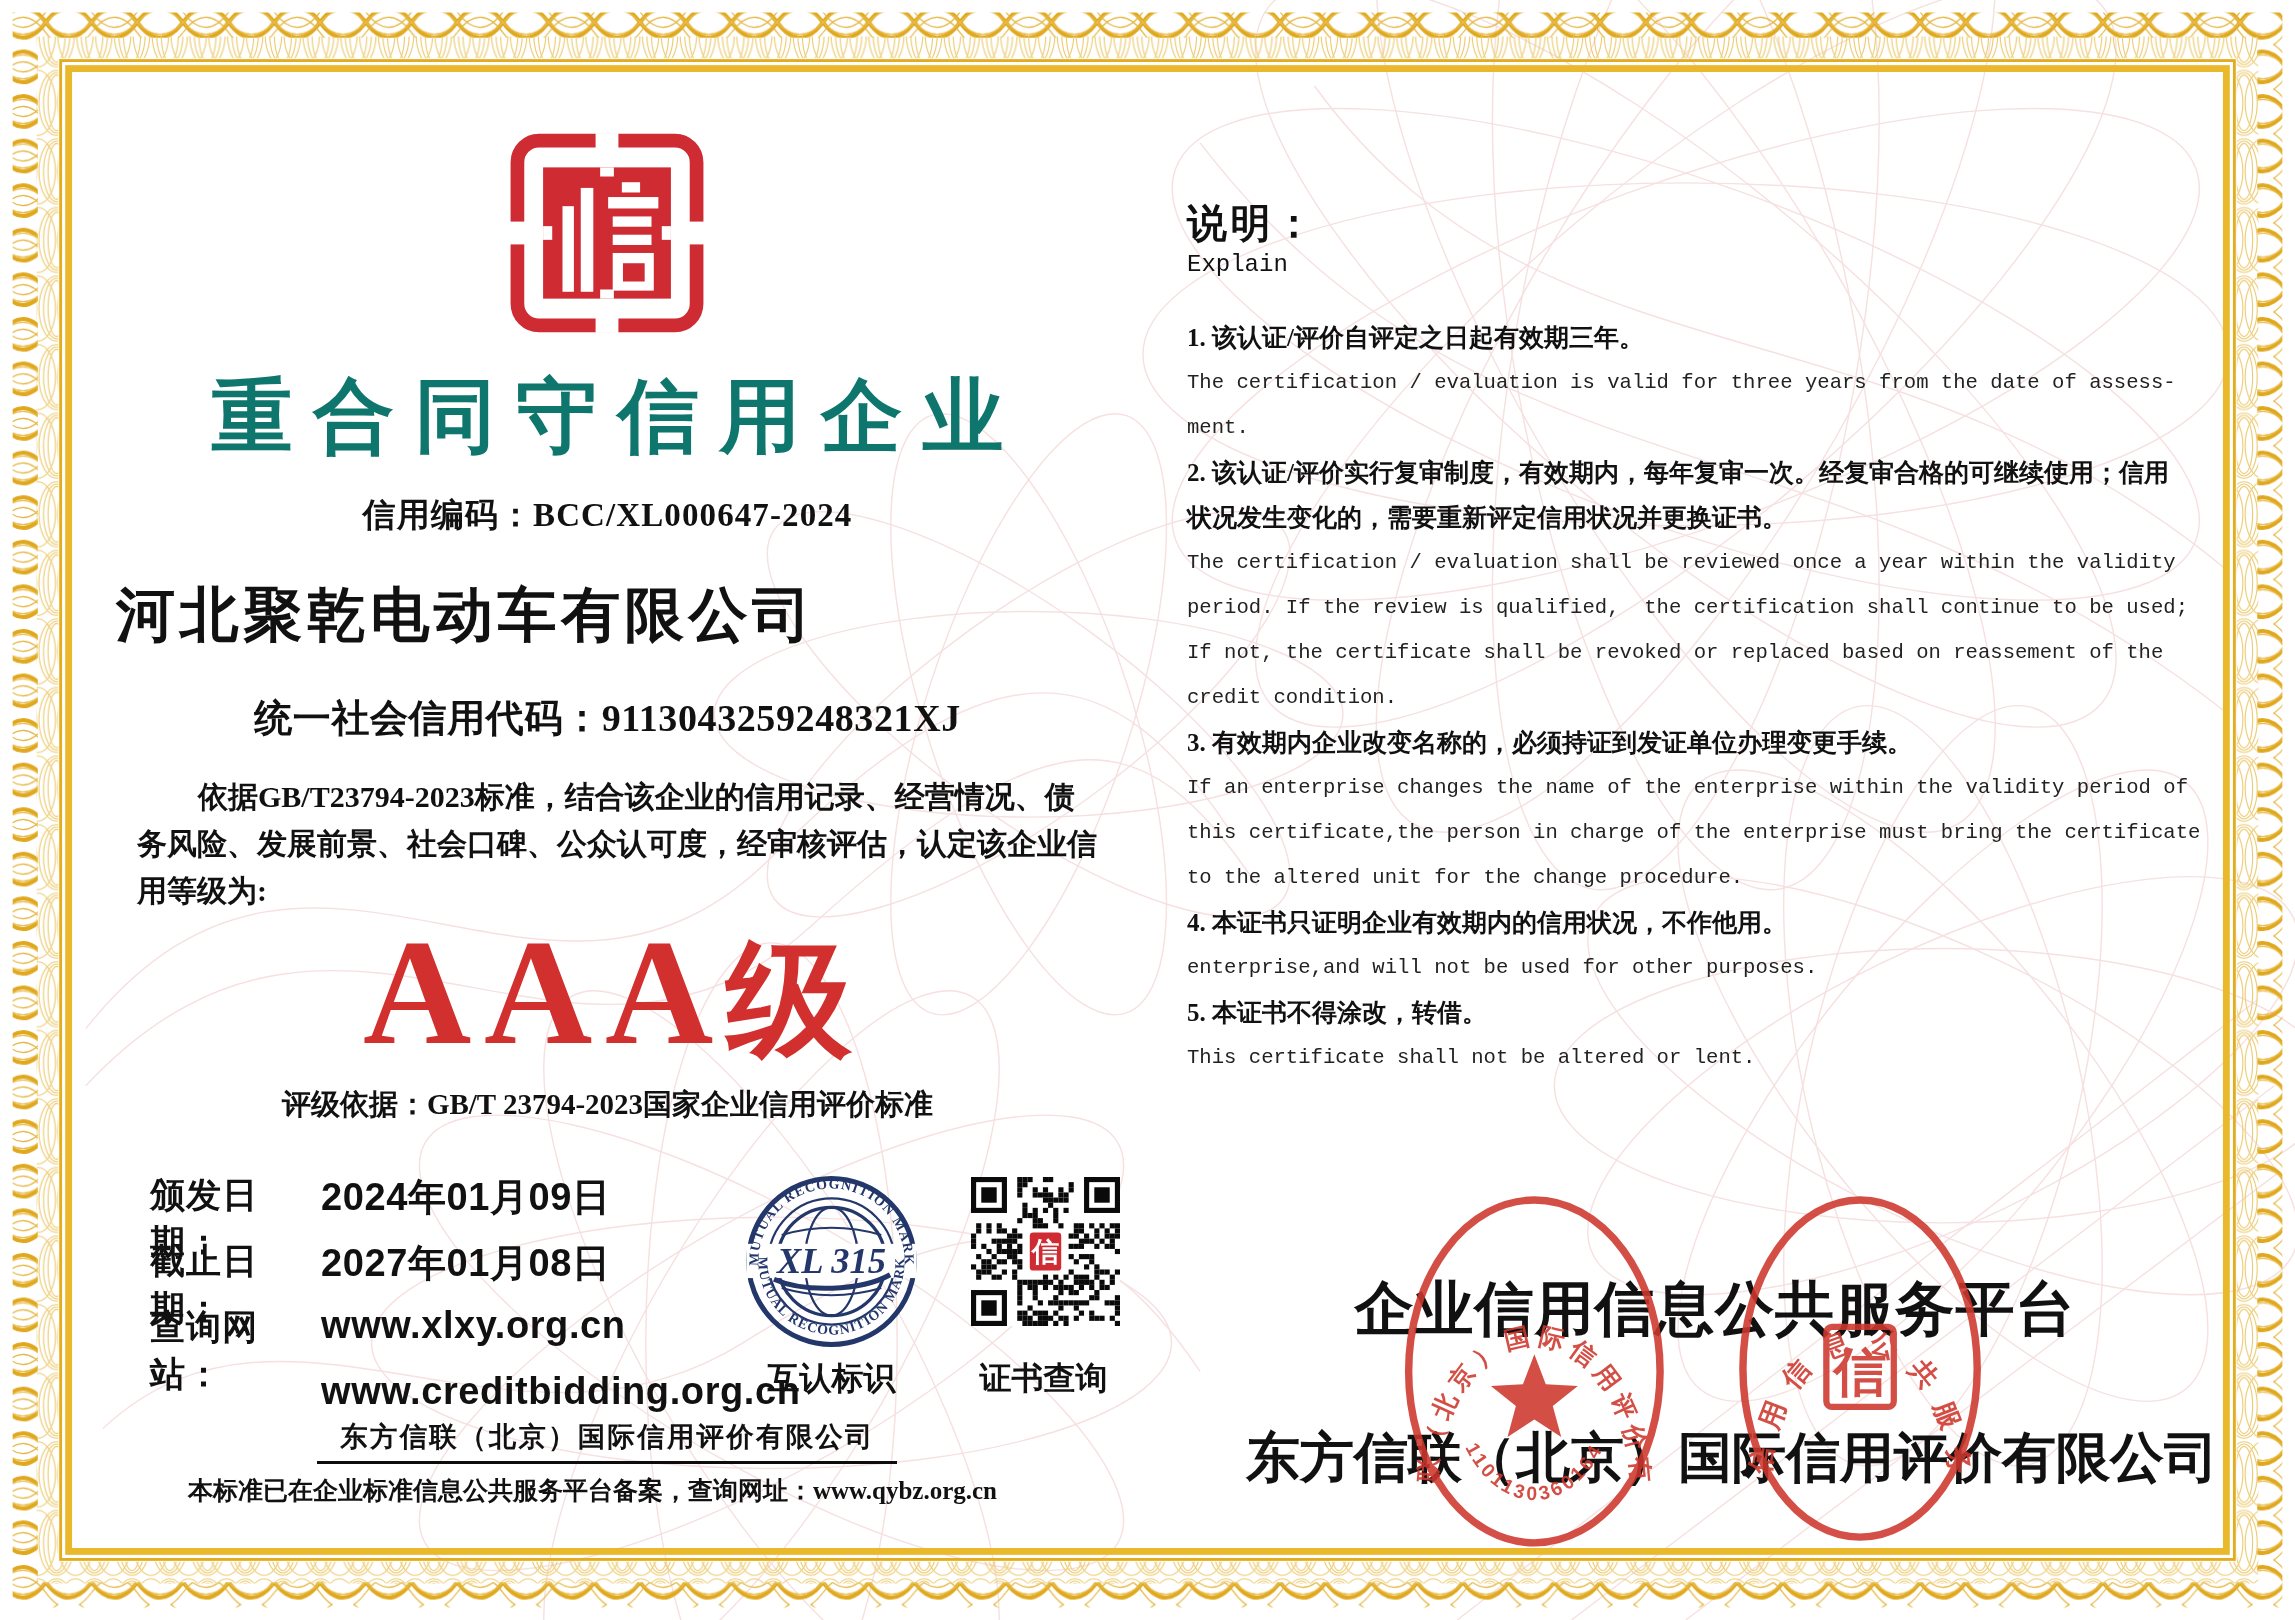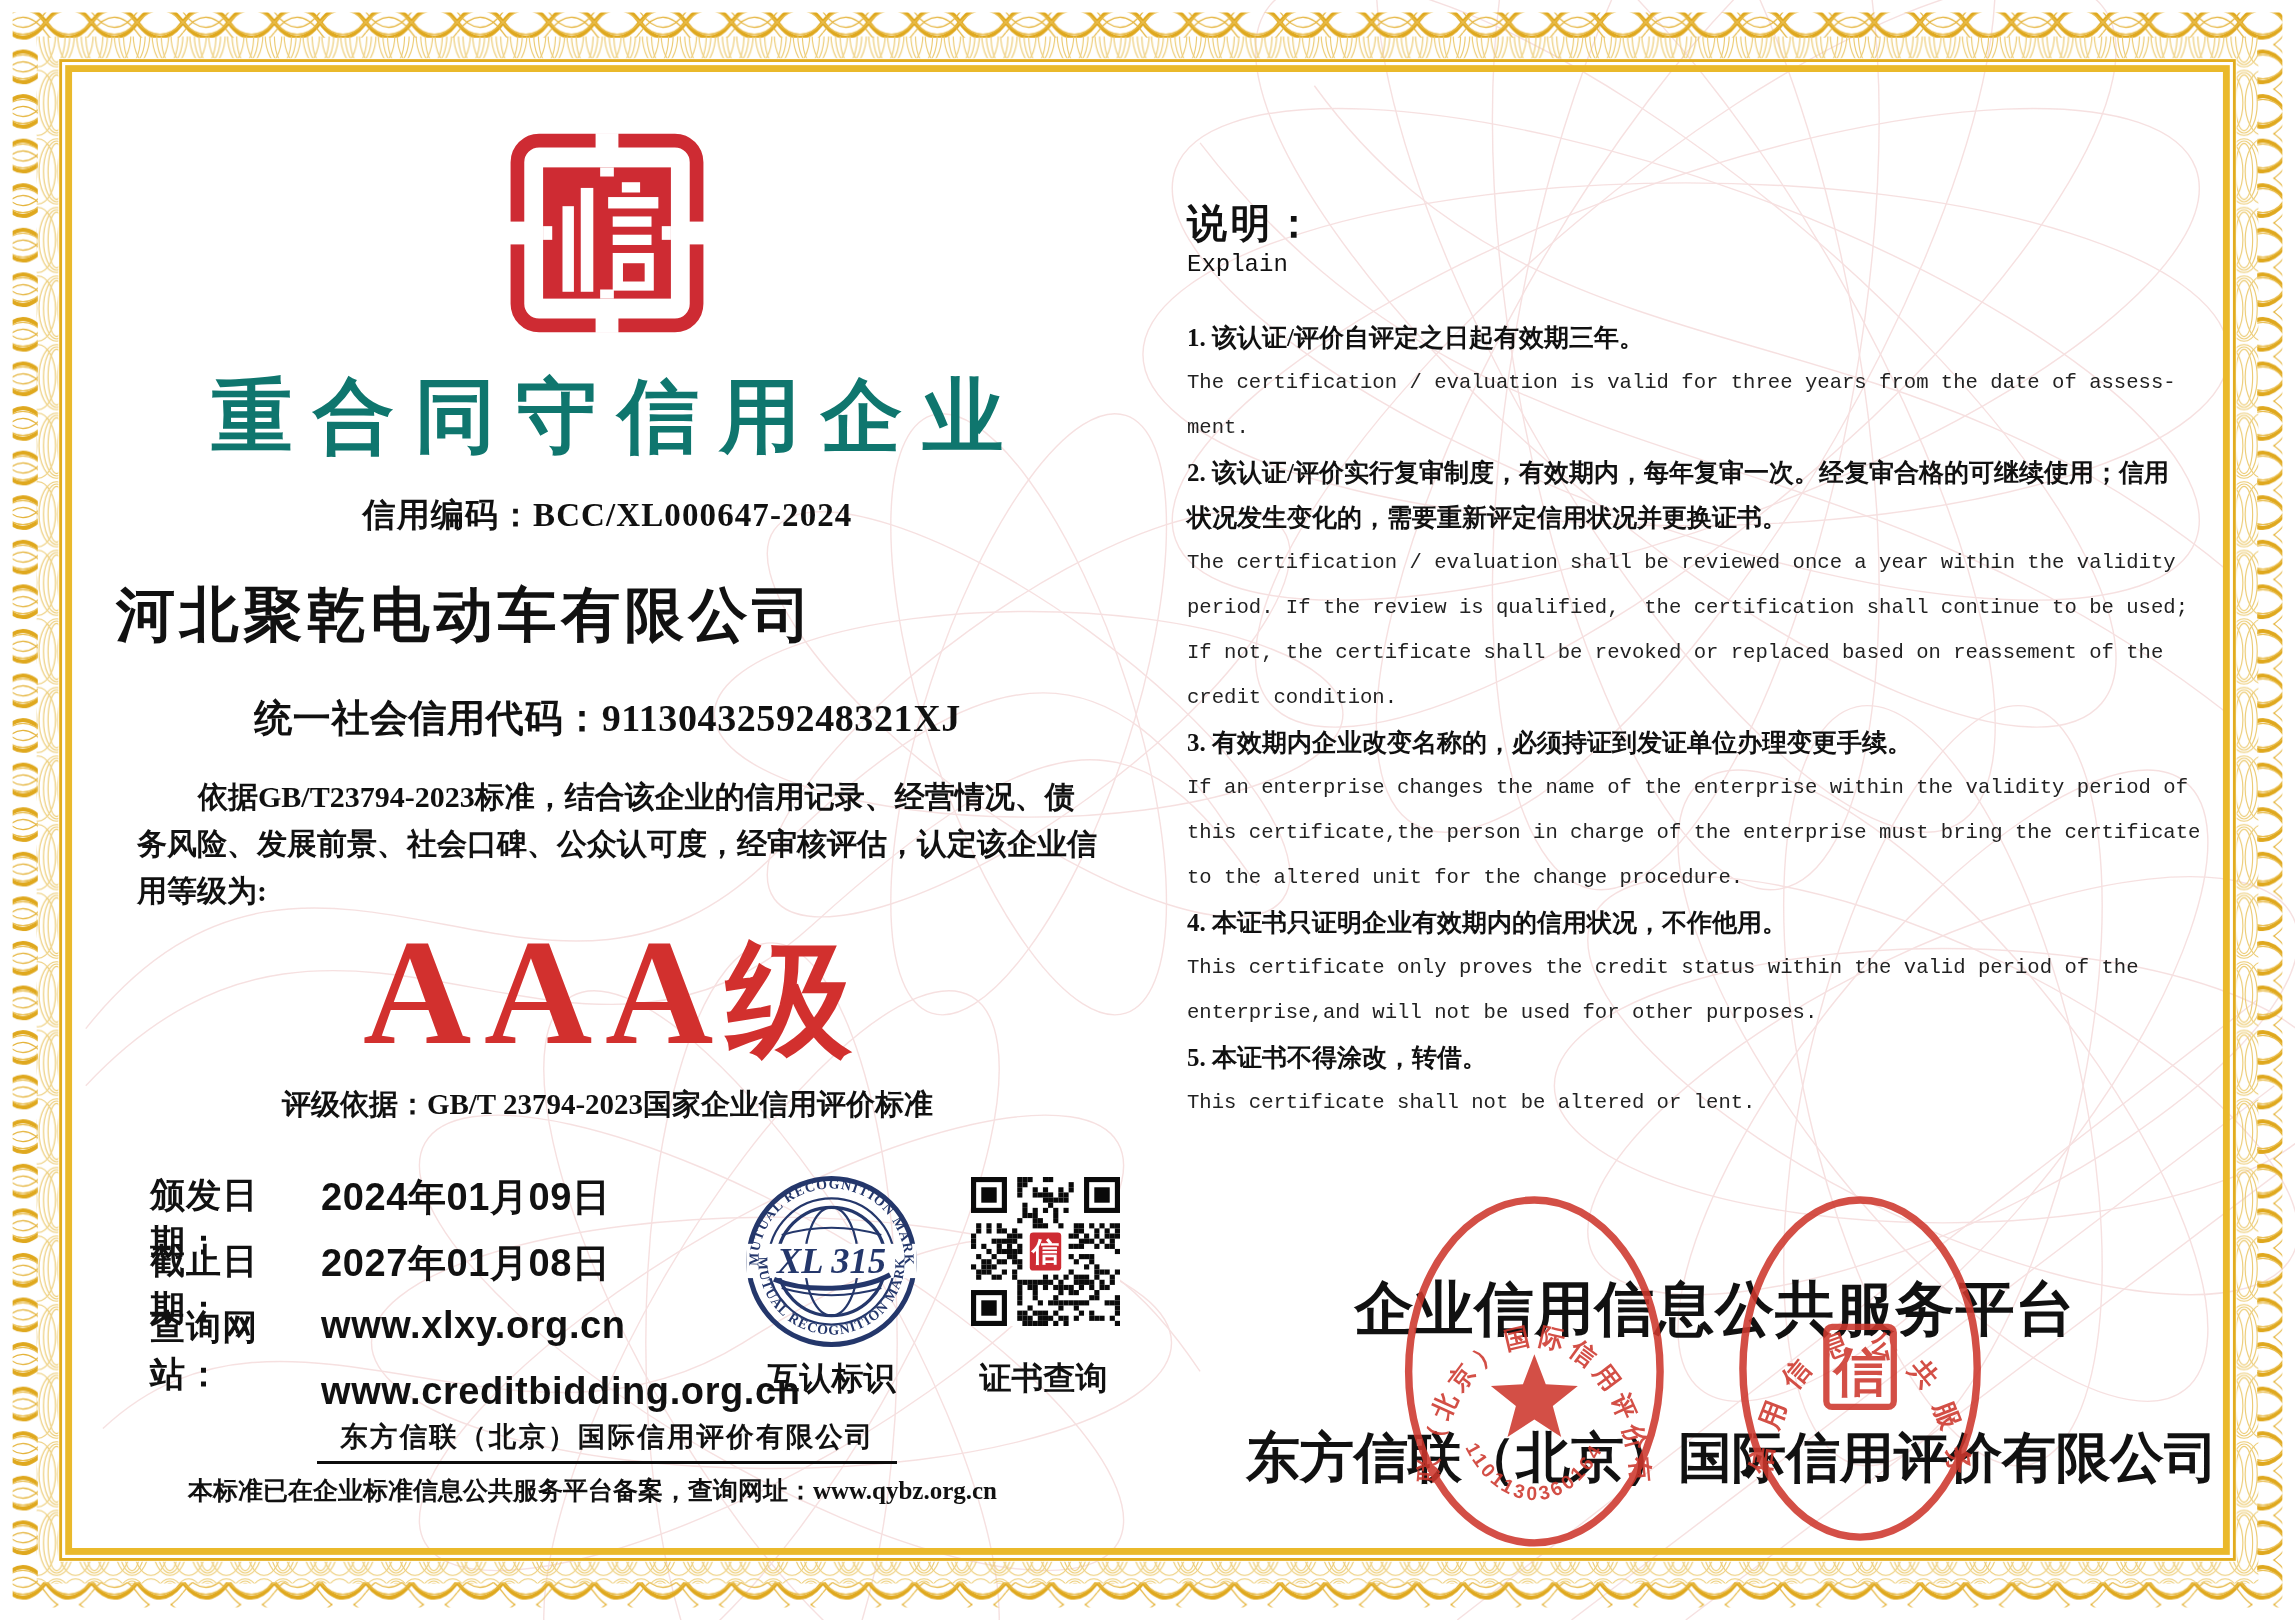--- a/index.html
+++ b/index.html
@@ -501,21 +501,20 @@
       <div class="x-en">credit condition.</div>
     </div>
     <div>
       <div class="x-cn">3. 有效期内企业改变名称的，必须持证到发证单位办理变更手续。</div>
       <div class="x-en">If an enterprise changes the name of the enterprise within the validity period of</div>
       <div class="x-en">this certificate,the person in charge of the enterprise must bring the certificate</div>
       <div class="x-en">to the altered unit for the change procedure.</div>
     </div>
     <div>
       <div class="x-cn">4. 本证书只证明企业有效期内的信用状况，不作他用。</div>
-      <div class="x-en">This certificate only proves the credit status within the valid period of the</div>
       <div class="x-en">enterprise,and will not be used for other purposes.</div>
     </div>
     <div>
       <div class="x-cn">5. 本证书不得涂改，转借。</div>
       <div class="x-en">This certificate shall not be altered or lent.</div>
     </div>
   </div>
 
   <div class="abs content platform-line">企业信用信息公共服务平台</div>
   <div class="abs content issuer-big-line">东方信联（北京）国际信用评价有限公司</div>

